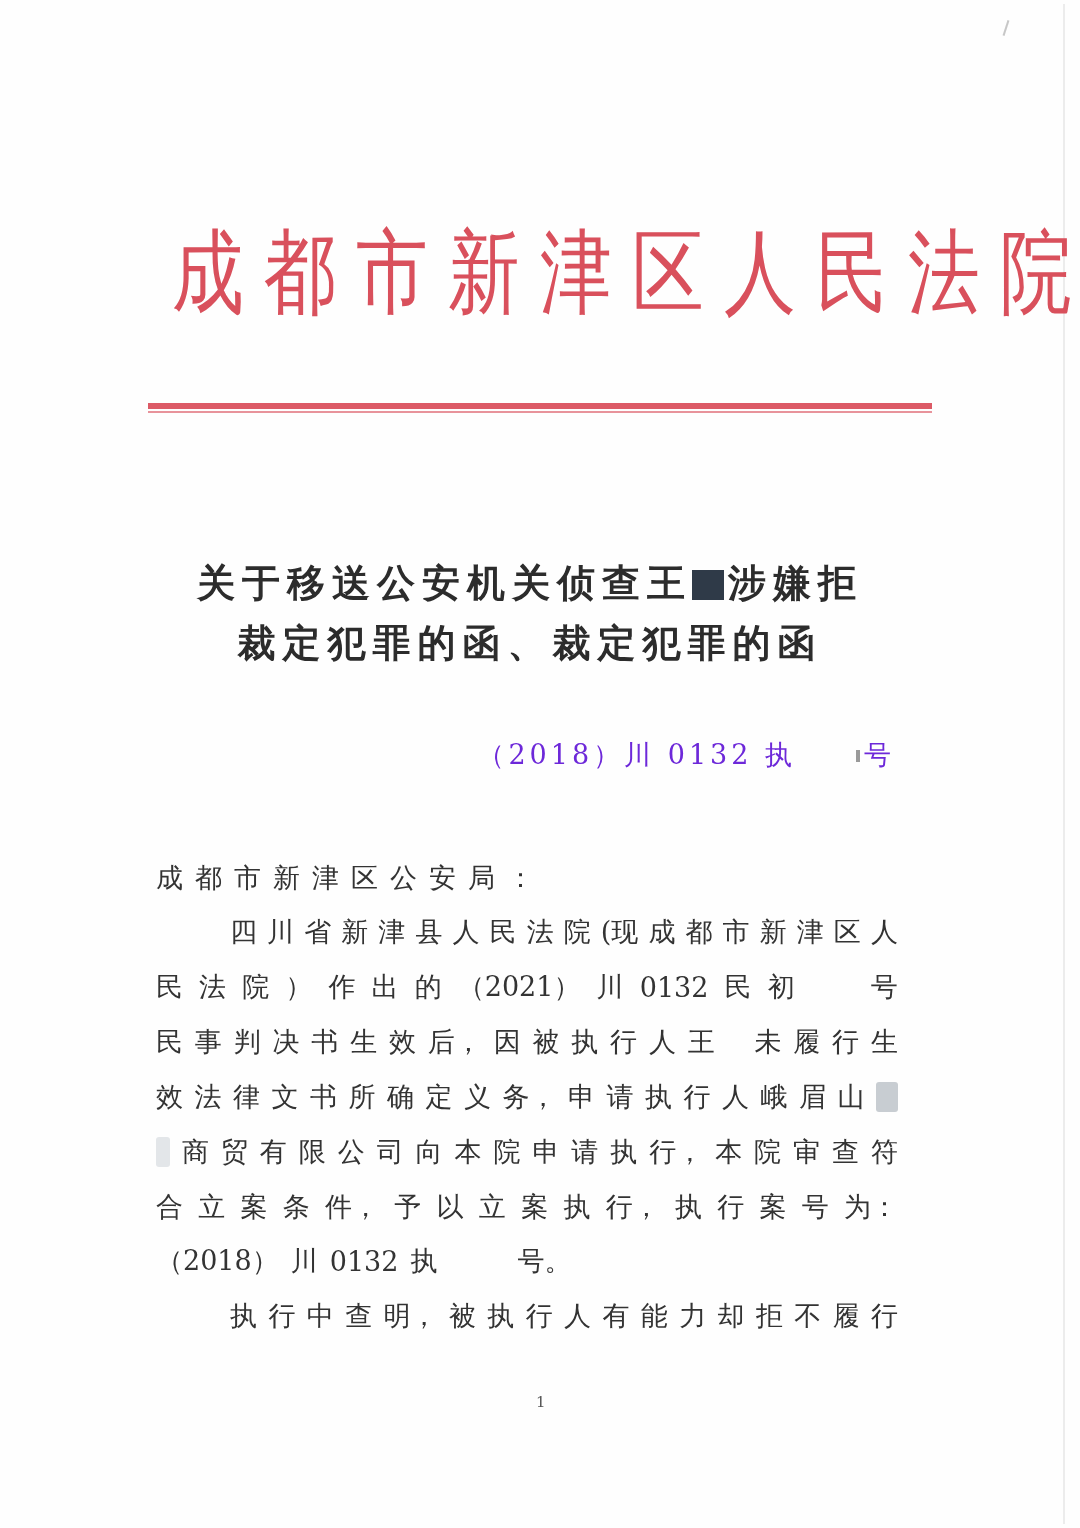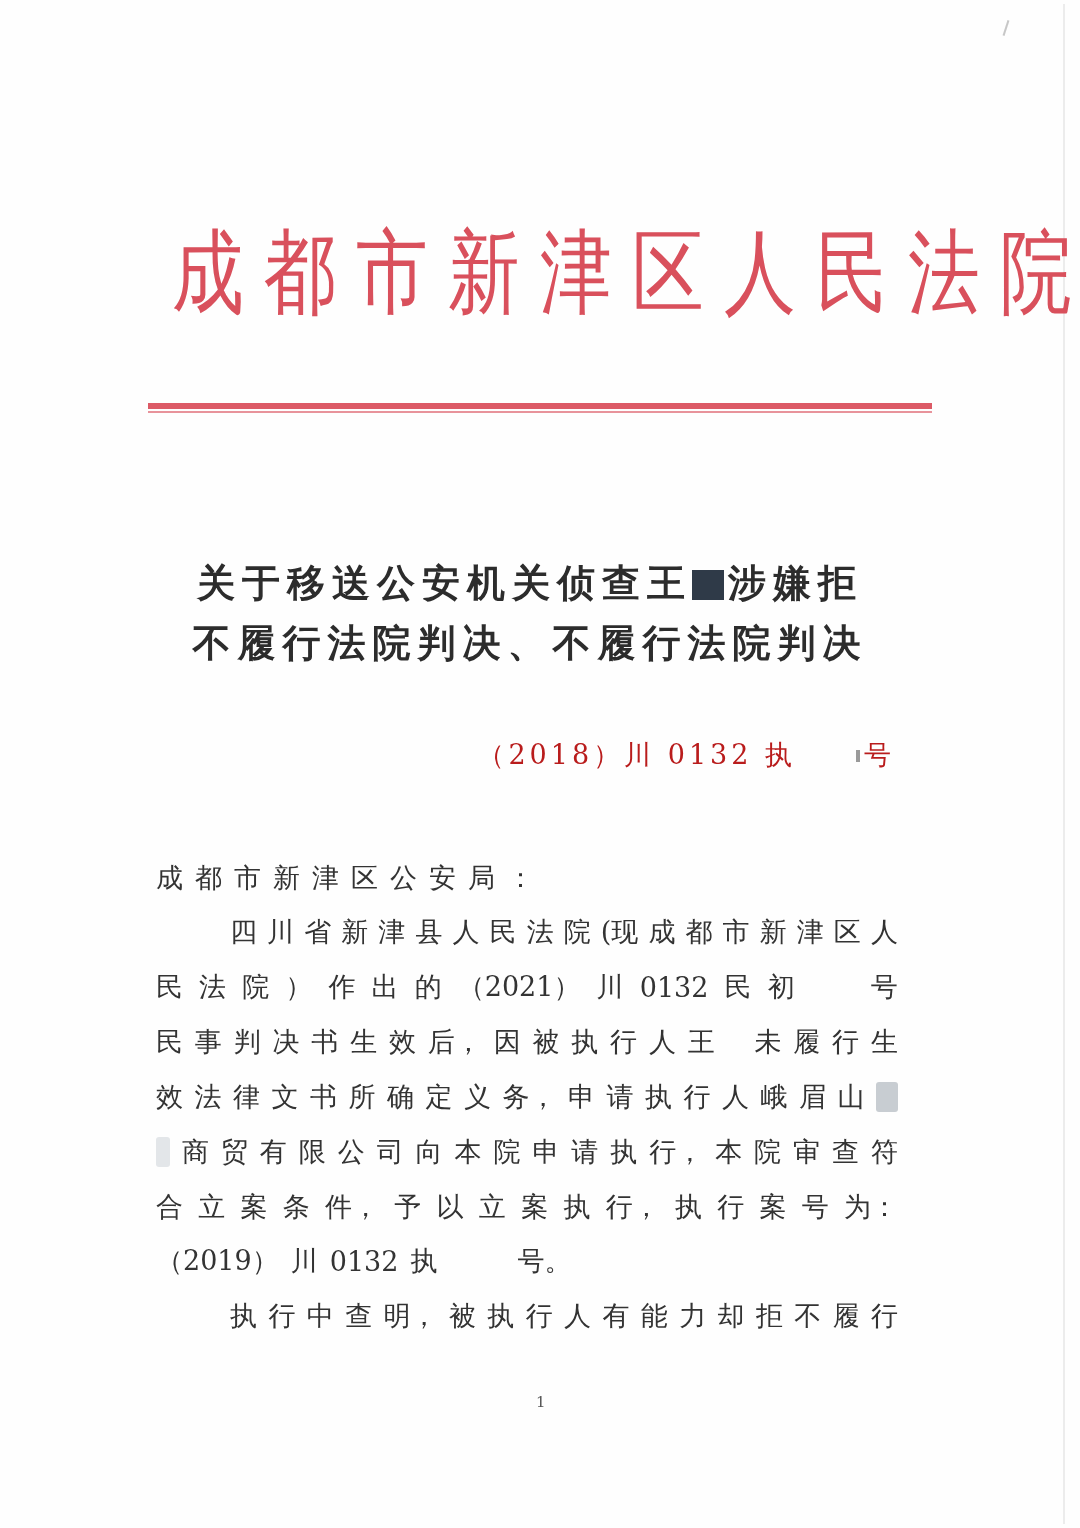--- a/index.html
+++ b/index.html
@@ -99,21 +99,21 @@
       vertical-align: -4px;
       margin: 0 4px 0 0;
     }
     
     .case-no {
       position: absolute;
       right: 185px;
       top: 737px;
       font-size: 27px;
       letter-spacing: 4px;
-      color: #b91c1c;
+      color: #6d28d9;
       white-space: nowrap;
     }
     .gap {
       display: inline-block;
       width: 60px;
     }
     .faint-mark {
       display: inline-block;
       width: 4px;
       height: 12px;
@@ -175,21 +175,21 @@
     <span>法</span>
     <span>院</span>
   </div>
   <div class="red-rule"></div>
   <div class="red-rule-thin"></div>
 
   <div class="doc-title l1">
     <span>关于移送公安机关侦查王</span><span class="redact-dark"></span><span>涉嫌拒</span>
   </div>
   <div class="doc-title l2">
-    <span>不履行法院判决、不履行法院判决</span>
+    <span>裁定犯罪的函、裁定犯罪的函</span>
   </div>
 
   <div class="case-no">
     <span>（2018）川 0132 执</span><span class="gap"></span><span class="faint-mark"></span><span>号</span>
   </div>
 
   <div class="body-line short" style="top:858px;">
     <span>成</span>
     <span>都</span>
     <span>市</span>
@@ -319,21 +319,21 @@
     <span>执</span>
     <span>行，</span>
     <span>执</span>
     <span>行</span>
     <span>案</span>
     <span>号</span>
     <span>为：</span>
   </div>
 
   <div class="body-line short" style="top:1241px;">
-    <span>（2019）</span>
+    <span>（2018）</span>
     <span>川</span>
     <span>0132</span>
     <span>执</span>
     <span class="blank" style="width:56px"></span>
     <span>号。</span>
   </div>
 
   <div class="body-line indent" style="top:1296px;">
     <span>执</span>
     <span>行</span>

